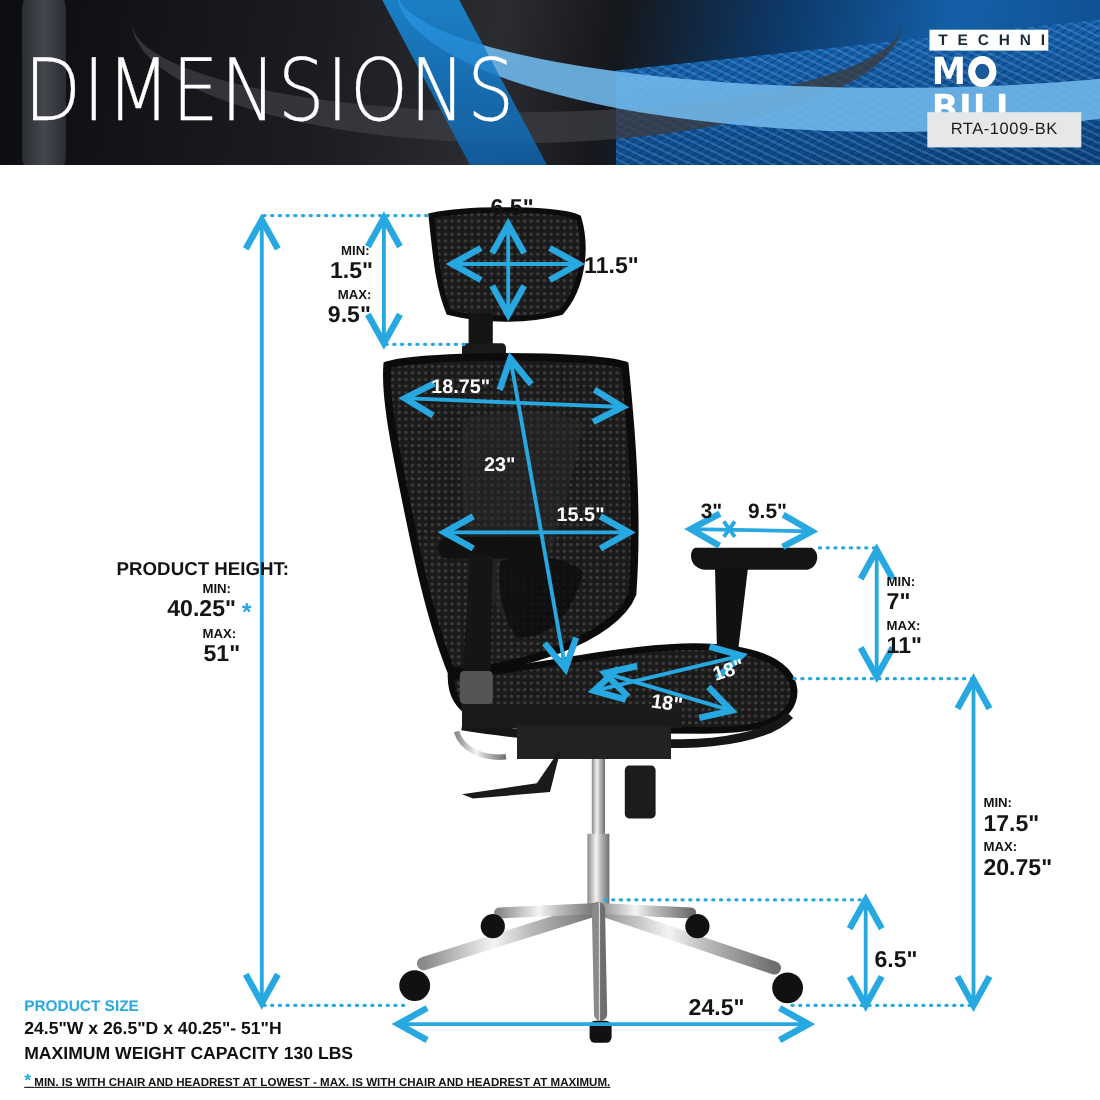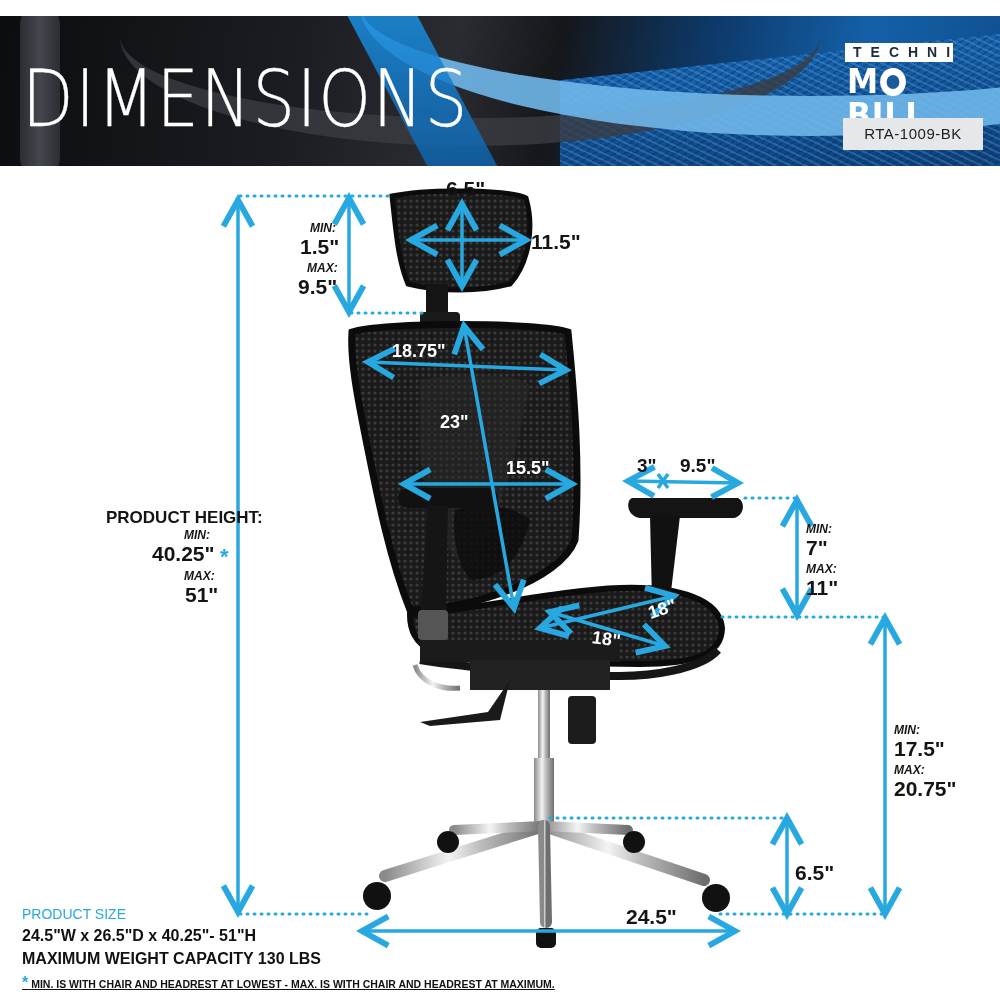--- a/index.html
+++ b/index.html
@@ -3,21 +3,20 @@
   <meta charset="utf-8">
   <style>
     * { margin: 0; padding: 0; box-sizing: border-box; }
     html, body { width: 1000px; height: 1000px; background: #ffffff; overflow: hidden; }
     body { position: relative; font-family: "Liberation Sans", sans-serif; color: #111; }
 
     
     .banner {
       position: absolute; left: 0; top: 0; width: 1000px; height: 150px; overflow: hidden;
       background: linear-gradient(100deg, #0c0d10 0%, #1b1d22 30%, #2a2c31 45%, #15171b 55%, #0d3a6b 70%, #1460a8 85%, #0f4f8f 100%);
-      margin-top: 16px;
     }
     .banner .curve1 {
       position: absolute; left: 360px; top: -140px; width: 900px; height: 260px;
       border-radius: 50%; border-bottom: 40px solid #6fb7ea; opacity: 0.9;
     }
     .banner .curve2 {
       position: absolute; left: 120px; top: -90px; width: 700px; height: 220px;
       border-radius: 50%; border-bottom: 28px solid #3a3c42; opacity: 0.8;
     }
     .banner .mesh {
@@ -62,26 +61,26 @@
     }
     .model-box {
       position: absolute; left: 843px; top: 102px; width: 140px; height: 32px;
       background: #e6e7e8; color: #1d1d1d; font-size: 15px; text-align: center; line-height: 32px;
       letter-spacing: 0.5px;
     }
 
     
     .lbl { position: absolute; color: #141414; font-weight: bold; white-space: nowrap; line-height: 1; }
     .lbl.big { font-size: 21px; }
-    .lbl.small { font-size: 12px; font-style: italic; }
+    .lbl.small { font-size: 12px; }
     .lbl.white { color: #ffffff; font-size: 18px; }
     .star { color: #27a8e0; font-size: 22px; font-weight: bold; position: absolute; }
 
     .footer { position: absolute; left: 22px; }
-    .footer .ps { color: #27a8e0; font-weight: normal; font-size: 14px; }
+    .footer .ps { color: #27a8e0; font-weight: bold; font-size: 14px; }
     .footer .line { font-weight: bold; font-size: 16px; color: #111; margin-top: 5px; }
     .footer .note { font-weight: bold; font-size: 10.5px; color: #111; margin-top: 6px; text-decoration: underline; }
     .footer .note .ast { color: #27a8e0; font-size: 16px; }
 
     svg.overlay { position: absolute; left: 0; top: 0; }
   </style>
 </head>
 <body>
 
 <div class="banner">

